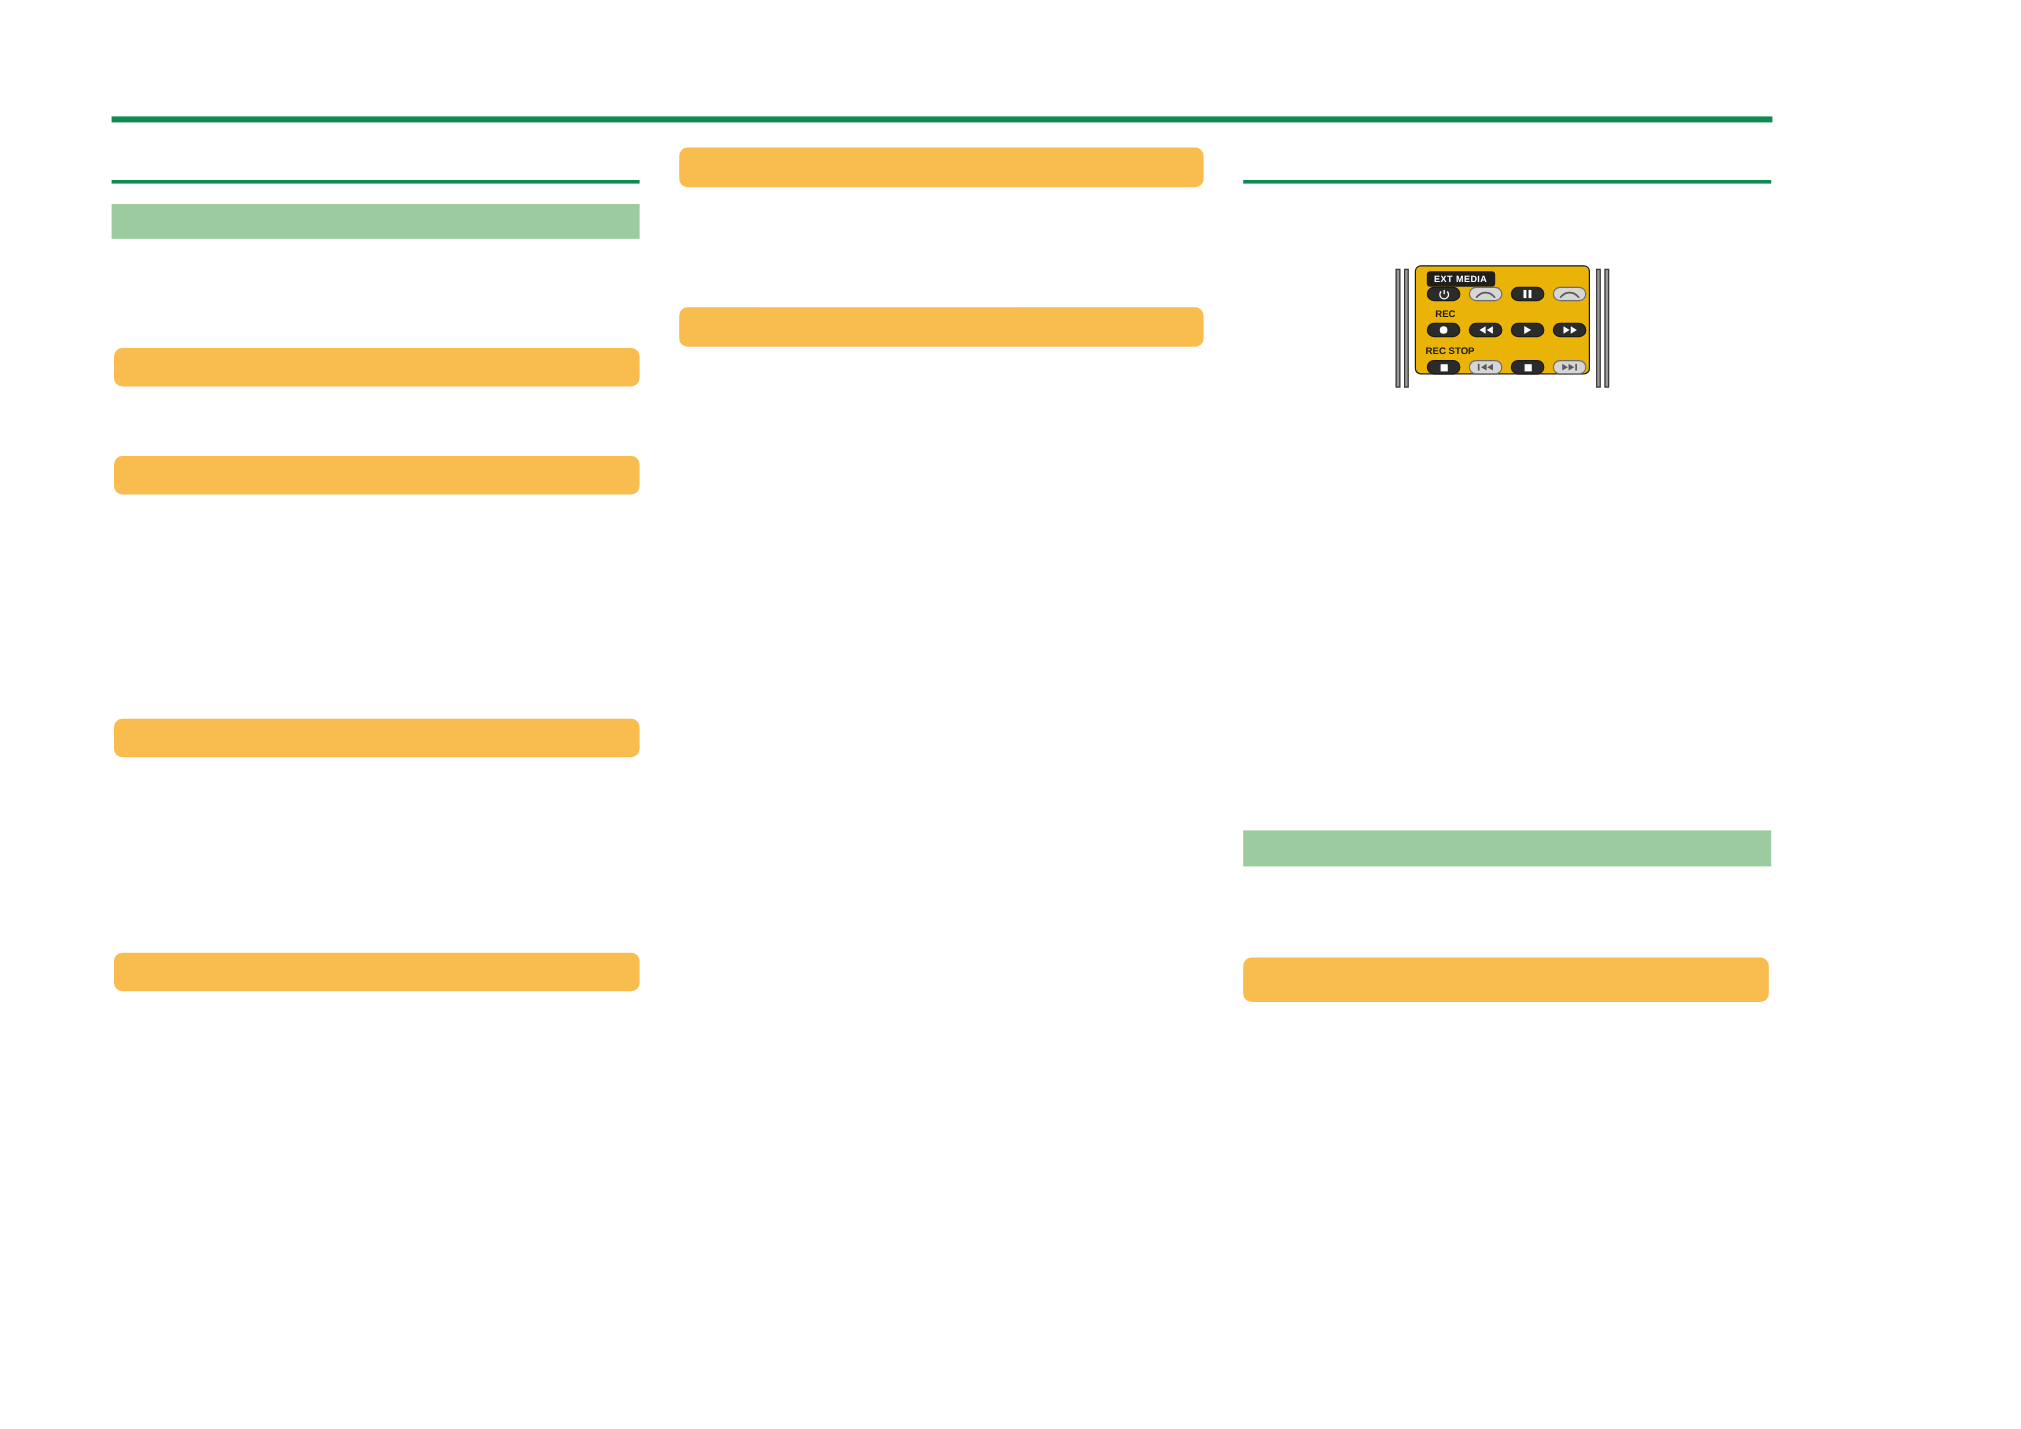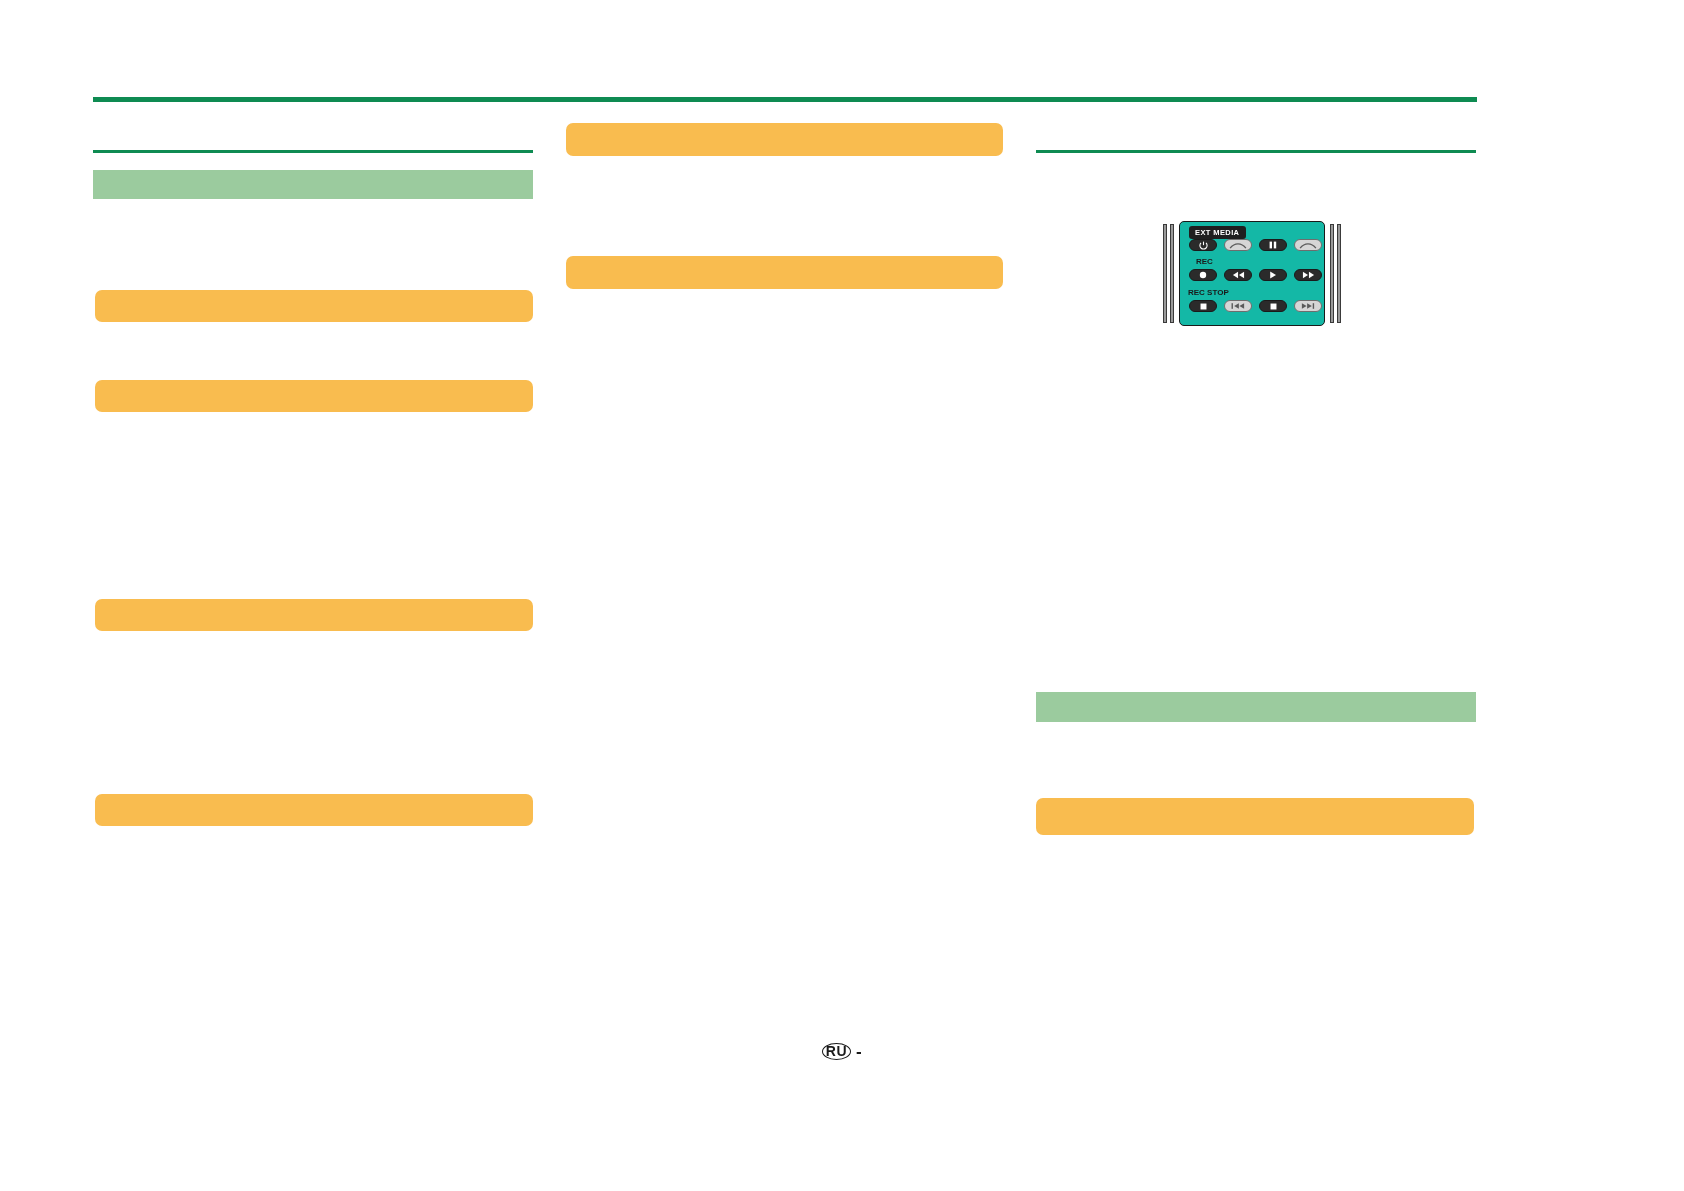--- a/index.html
+++ b/index.html
@@ -84,24 +84,24 @@
   .remote-rail.left  { left: 0px; }
   .remote-rail.left2 { left: 7px; }
   .remote-rail.right  { right: 7px; }
   .remote-rail.right2 { right: 0px; }
 
   .remote-body {
     position: absolute;
     left: 16px;
     top: 0px;
     width: 146px;
-    height: 105px;
+    height: 91px;
     border: 1.6px solid #1a1a1a;
     border-radius: 5px;
-    background: #14b8a6;
+    background: #eab308;
     box-sizing: border-box;
   }
 
   .ext-media-tab {
     position: absolute;
     left: 9px;
     top: 4px;
     background: #1f1f1f;
     color: #ffffff;
     font-size: 7.5px;
@@ -291,17 +291,14 @@
         </span>
       </div>
 
     </div>
   </div>
 
   <div class="block-green" style="left:1036px; top:692px; width:440px; height:30px;"></div>
 
   <div class="bar-orange" style="left:1036px; top:798px; width:438px; height:37px;"></div>
 
-  <div class="footer">
-    <span class="ru-badge">RU</span><span class="dash">-</span>
-  </div>
 
 </div>
 
 </body></html>

